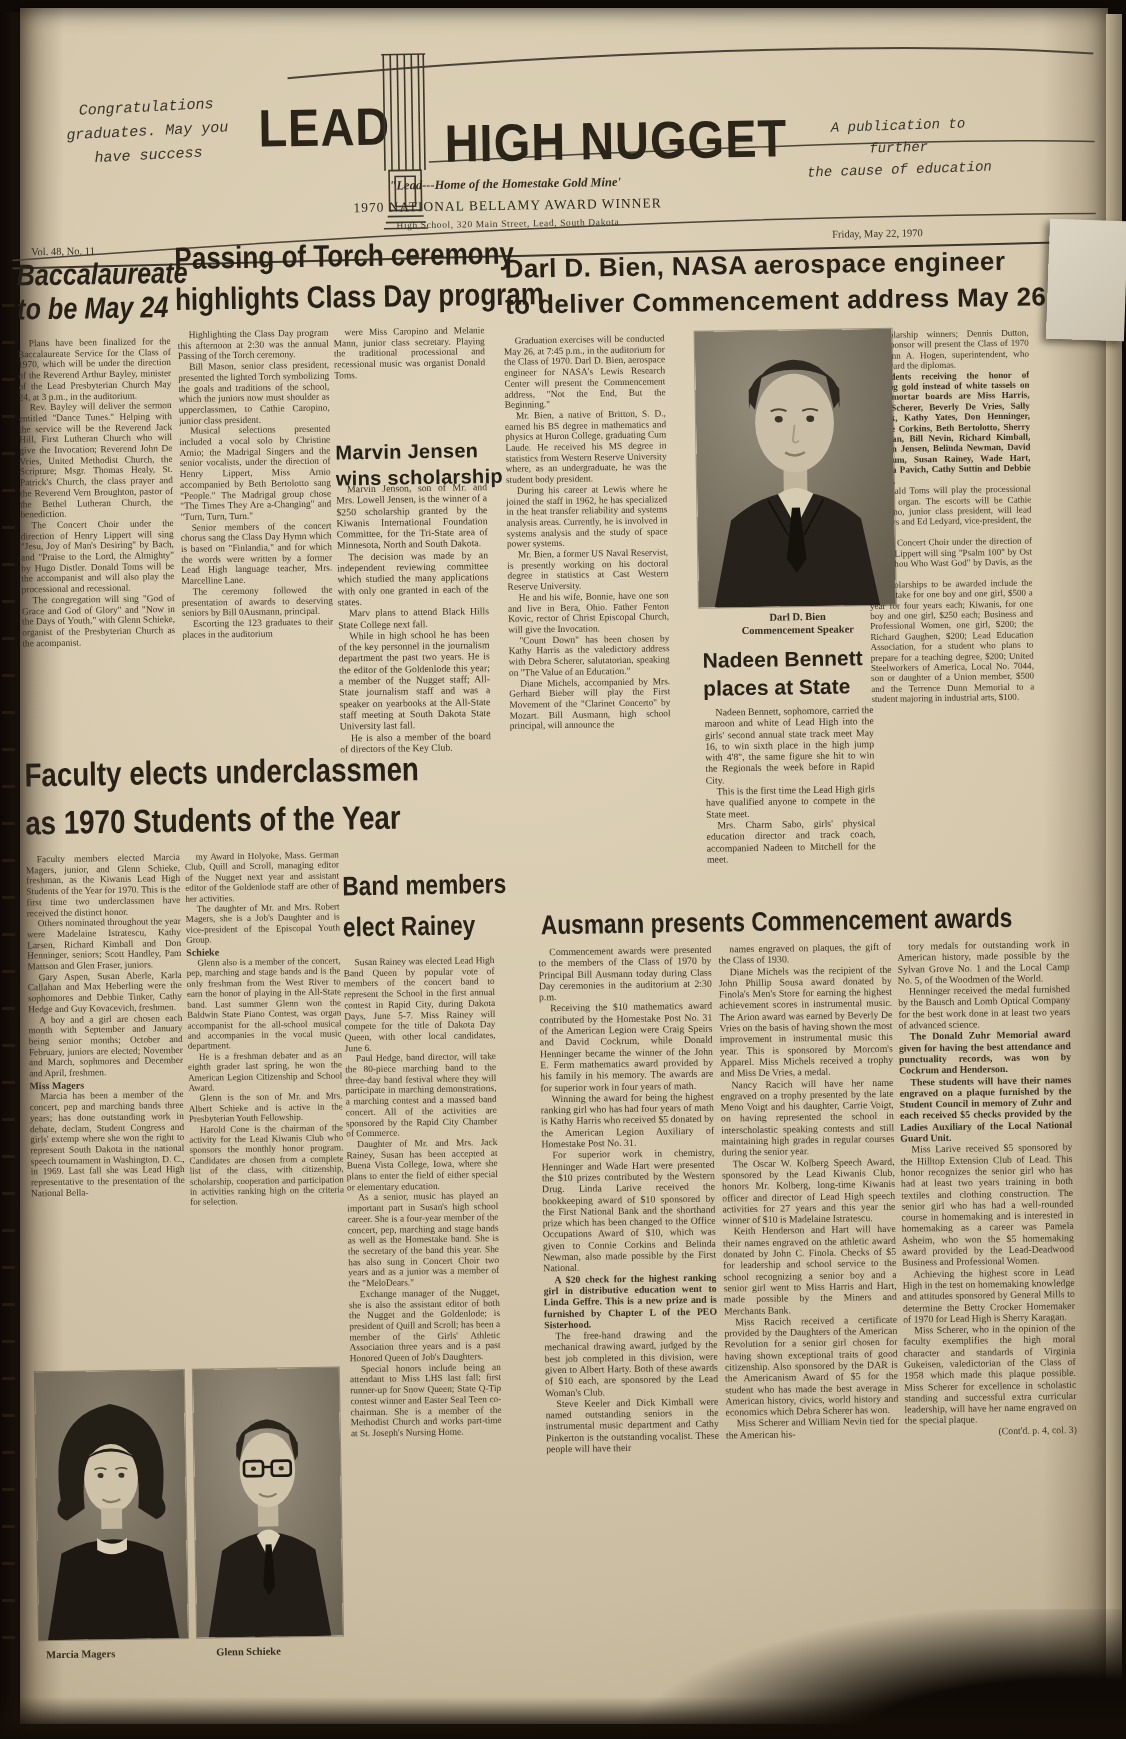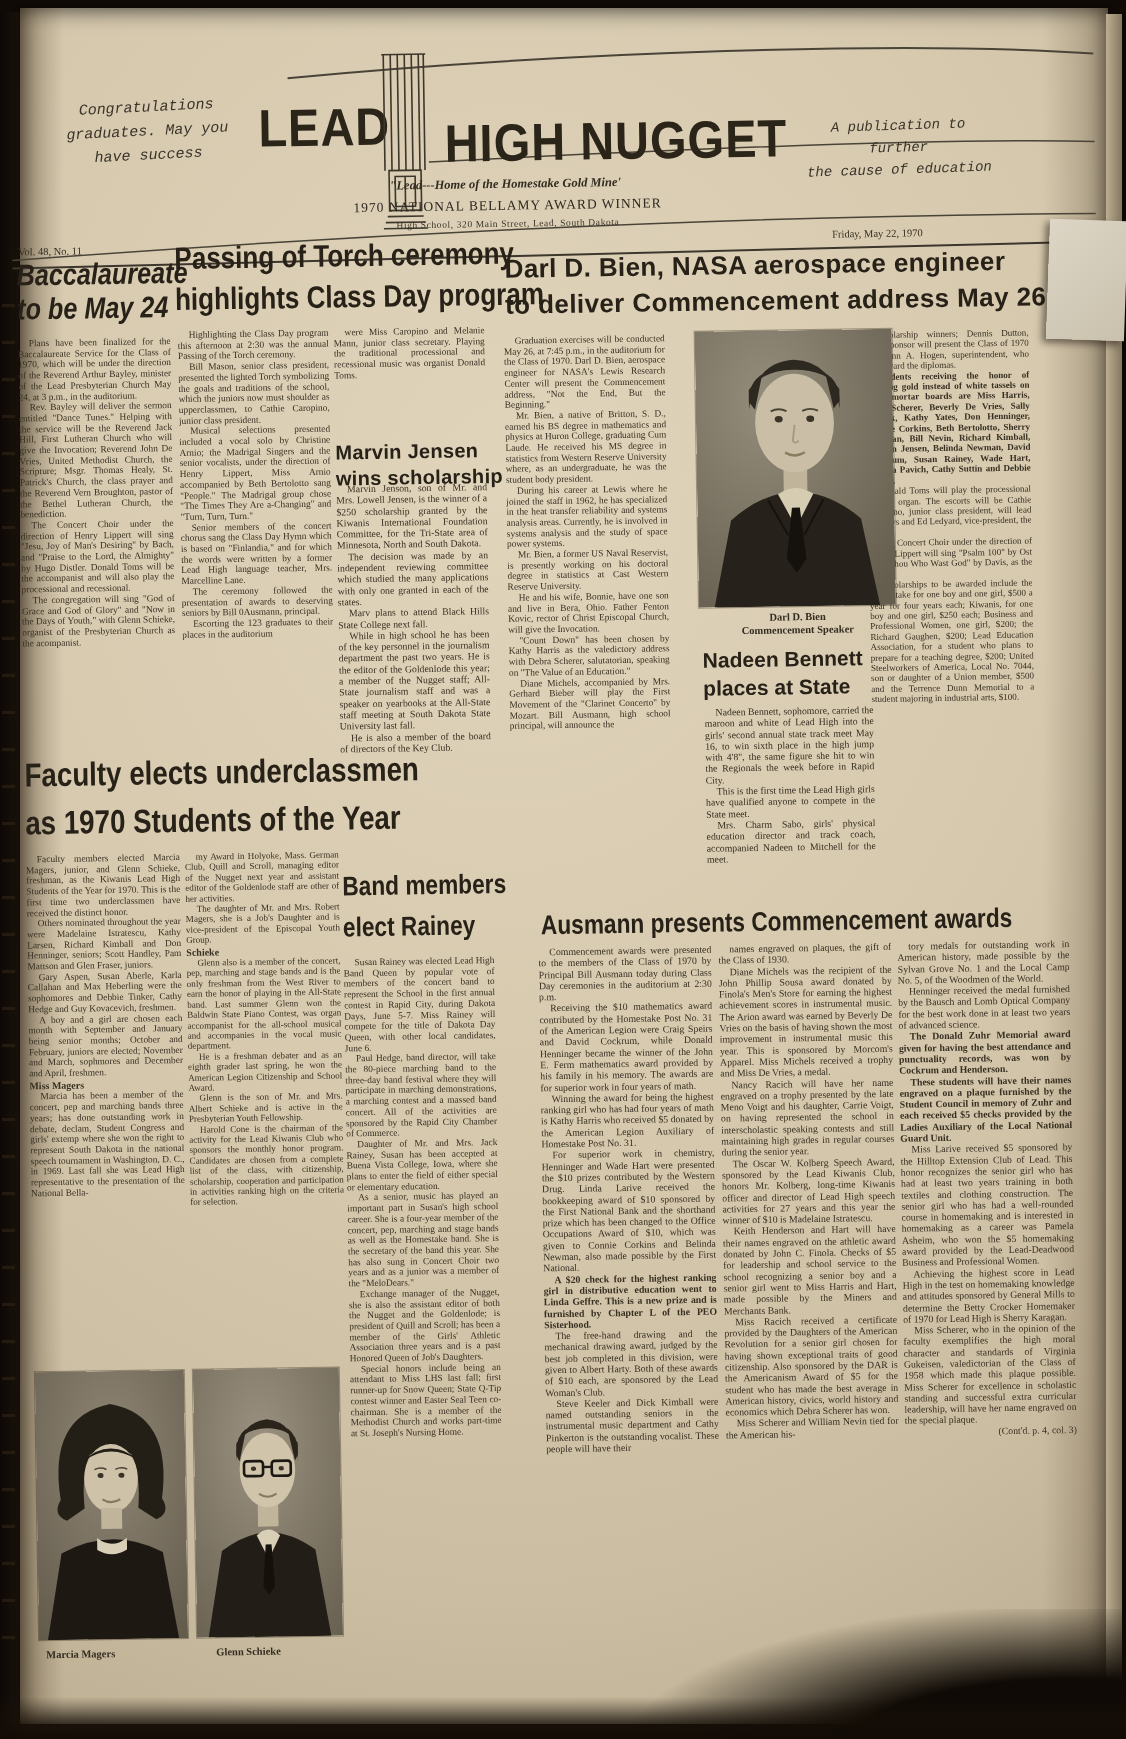--- a/index.html
+++ b/index.html
@@ -31,21 +31,21 @@
   .t-nugget{left:436px;top:106px;}
   .headframe{position:absolute;left:366px;top:42px;width:60px;height:186px;}
   .pubnote{position:absolute;left:795px;top:112px;width:190px;text-align:center;
     font:italic 14px/22px "Liberation Mono", monospace;color:#3a332a;transform:rotate(-1deg);}
   .motto{position:absolute;left:348px;top:168px;width:296px;text-align:center;
     font:italic bold 12.5px/15px "Liberation Serif", serif;color:#332c20;}
   .awardline{position:absolute;left:318px;top:188px;width:360px;text-align:center;
     font:13.5px/17px "Liberation Serif", serif;letter-spacing:1px;color:#2f2920;}
   .addressline{position:absolute;left:348px;top:209px;width:300px;text-align:center;
     font:9.5px/12px "Liberation Serif", serif;letter-spacing:.6px;color:#3a332a;}
-  .volline{position:absolute;left:8px;top:230px;font:10.5px "Liberation Serif", serif;}
+  .volline{position:absolute;left:21px;top:230px;font:10.5px "Liberation Serif", serif;}
   .dateline{position:absolute;left:822px;top:225px;font:10.5px "Liberation Serif", serif;}
   .swooshes{position:absolute;left:0;top:30px;width:1088px;height:240px;pointer-events:none;}
 
   
   .hl{position:absolute;font-family:"Liberation Sans", sans-serif;font-weight:bold;color:#272118;}
   .hl .ln{display:block;white-space:nowrap;}
   .cond .ln{transform:scaleX(.84);transform-origin:0 50%;}
   .hl-bacc{left:6px;top:242px;font-size:30px;line-height:34px;font-style:italic;}
   .hl-torch{left:164px;top:224px;font-size:31px;line-height:41px;}
   .hl-jensen{left:322px;top:428px;font-size:20px;line-height:26px;letter-spacing:.3px;}

